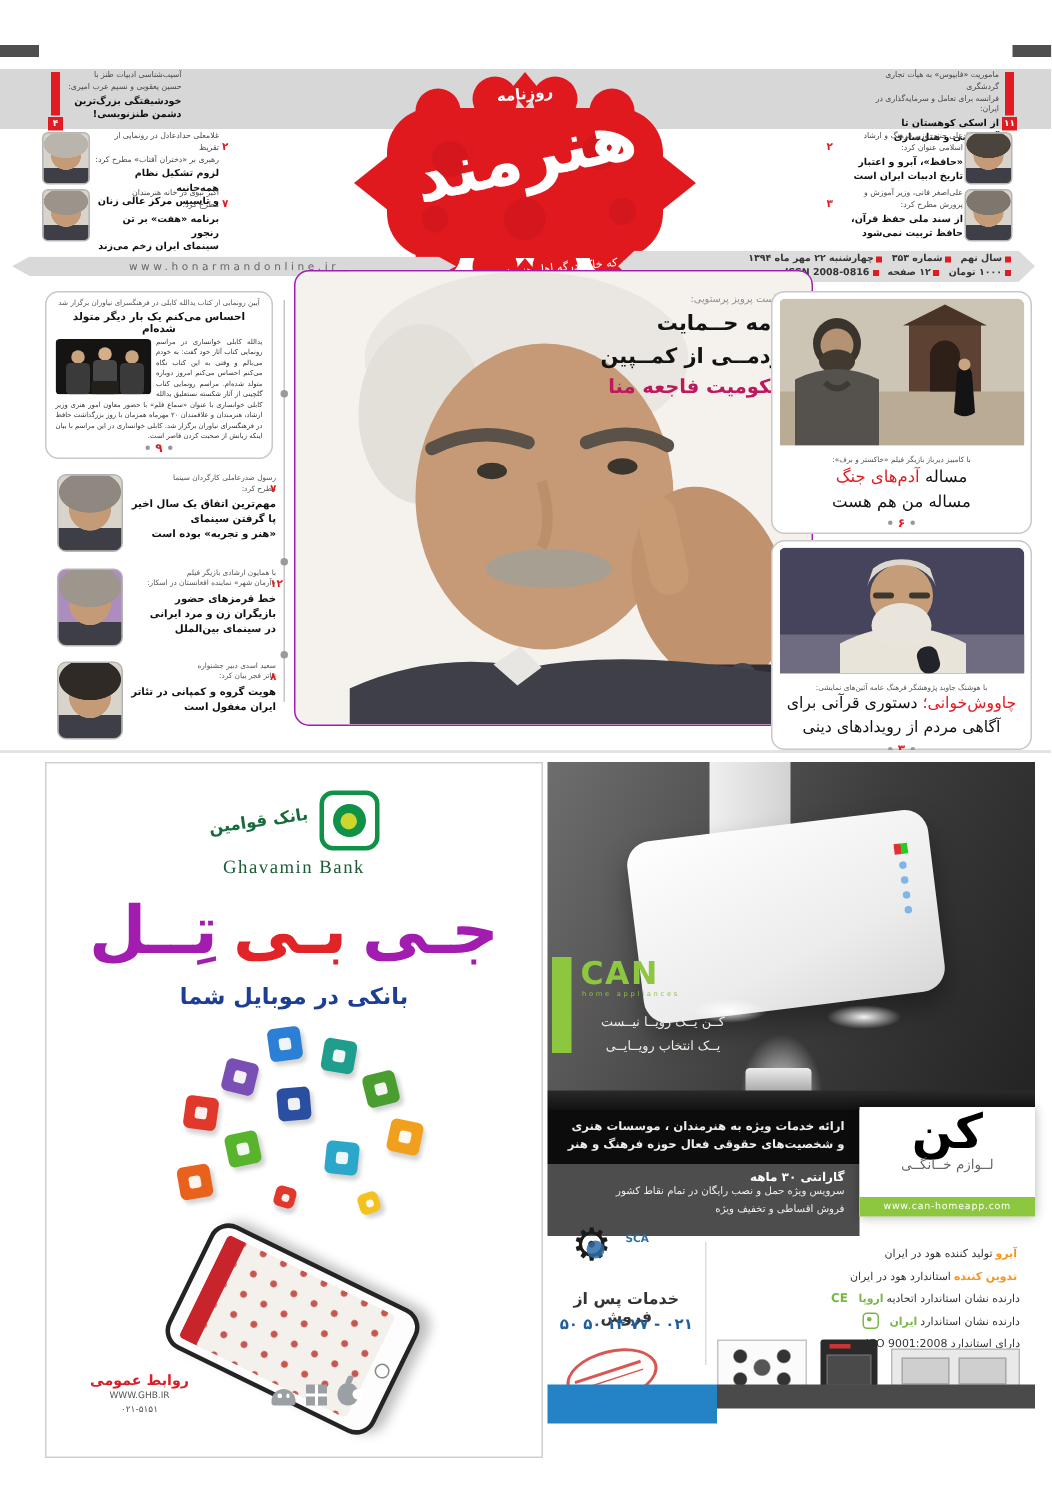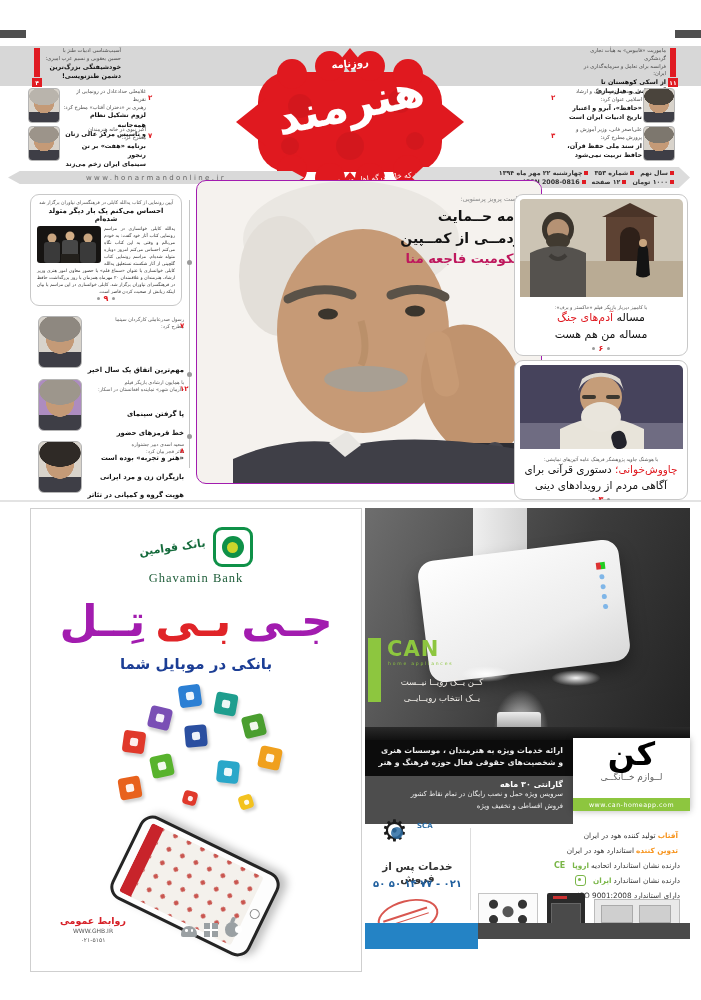--- a/index.html
+++ b/index.html
@@ -67,21 +67,21 @@
   .stage{float:left;width:64px;height:37px;margin:1px 3px 1px 0;border-radius:3px;overflow:hidden;}
   .pgnum{position:absolute;bottom:2px;left:0;right:0;display:flex;align-items:center;gap:4px;
          justify-content:center;color:#e01b22;font-weight:bold;font-size:8px;}
   .pgnum::before,.pgnum::after{content:"";width:3px;height:3px;border-radius:50%;background:#999;}
 
   
   .litem{position:absolute;left:30px;width:156px;height:58px;}
   .litem .hs{position:absolute;left:8px;top:2px;width:42px;height:50px;border-radius:6px;}
   .litem .htxt{left:54px;top:2px;width:100px;}
   .lk{font-size:4.9px;color:#555;line-height:1.5;}
-  .lt{font-size:6.8px;font-weight:bold;color:#101010;line-height:1.5;margin-top:34px;}
+  .lt{font-size:6.8px;font-weight:bold;color:#101010;line-height:1.5;}
 
   
   .mainbox{position:absolute;left:196px;top:180px;width:308px;height:302px;border:1px solid #a21caf;
            border-radius:10px;overflow:hidden;background:#f5f2ee;padding-left:36px;}
   .ms{position:absolute;top:14px;right:10px;width:160px;text-align:right;}
   .ms-k{font-size:6.5px;color:#8a8a8a;margin-bottom:3px;}
   .ms-t{font-size:14px;font-weight:bold;color:#131313;line-height:1.55;}
   .ms-r{font-size:13px;font-weight:bold;color:#be185d;margin-top:2px;}
 
   
@@ -622,21 +622,21 @@
     <div class="sca">⚙</div>
     <div class="sca-dot"></div>
     <div class="sca-txt">SCA</div>
     <div class="aftersales">خدمات پس از فروش</div>
     <div class="can-phone">۰۲۱ - ۷۷ ۱۴ ۵۰ ۵۰</div>
     <div class="stamp"></div>
 
     <ul class="features">
       <li>
           <span></span>
-          <span class="em-o">آفتاب</span>
+          <span class="em-o">آبرو</span>
           <span> تولید کننده هود در ایران</span>
         </li>
       <li>
           <span></span>
           <span class="em-o">تدوین کننده</span>
           <span> استاندارد هود در ایران</span>
         </li>
       <li>
           <span>دارنده نشان استاندارد اتحادیه </span>
           <span class="em-g">اروپا</span>

